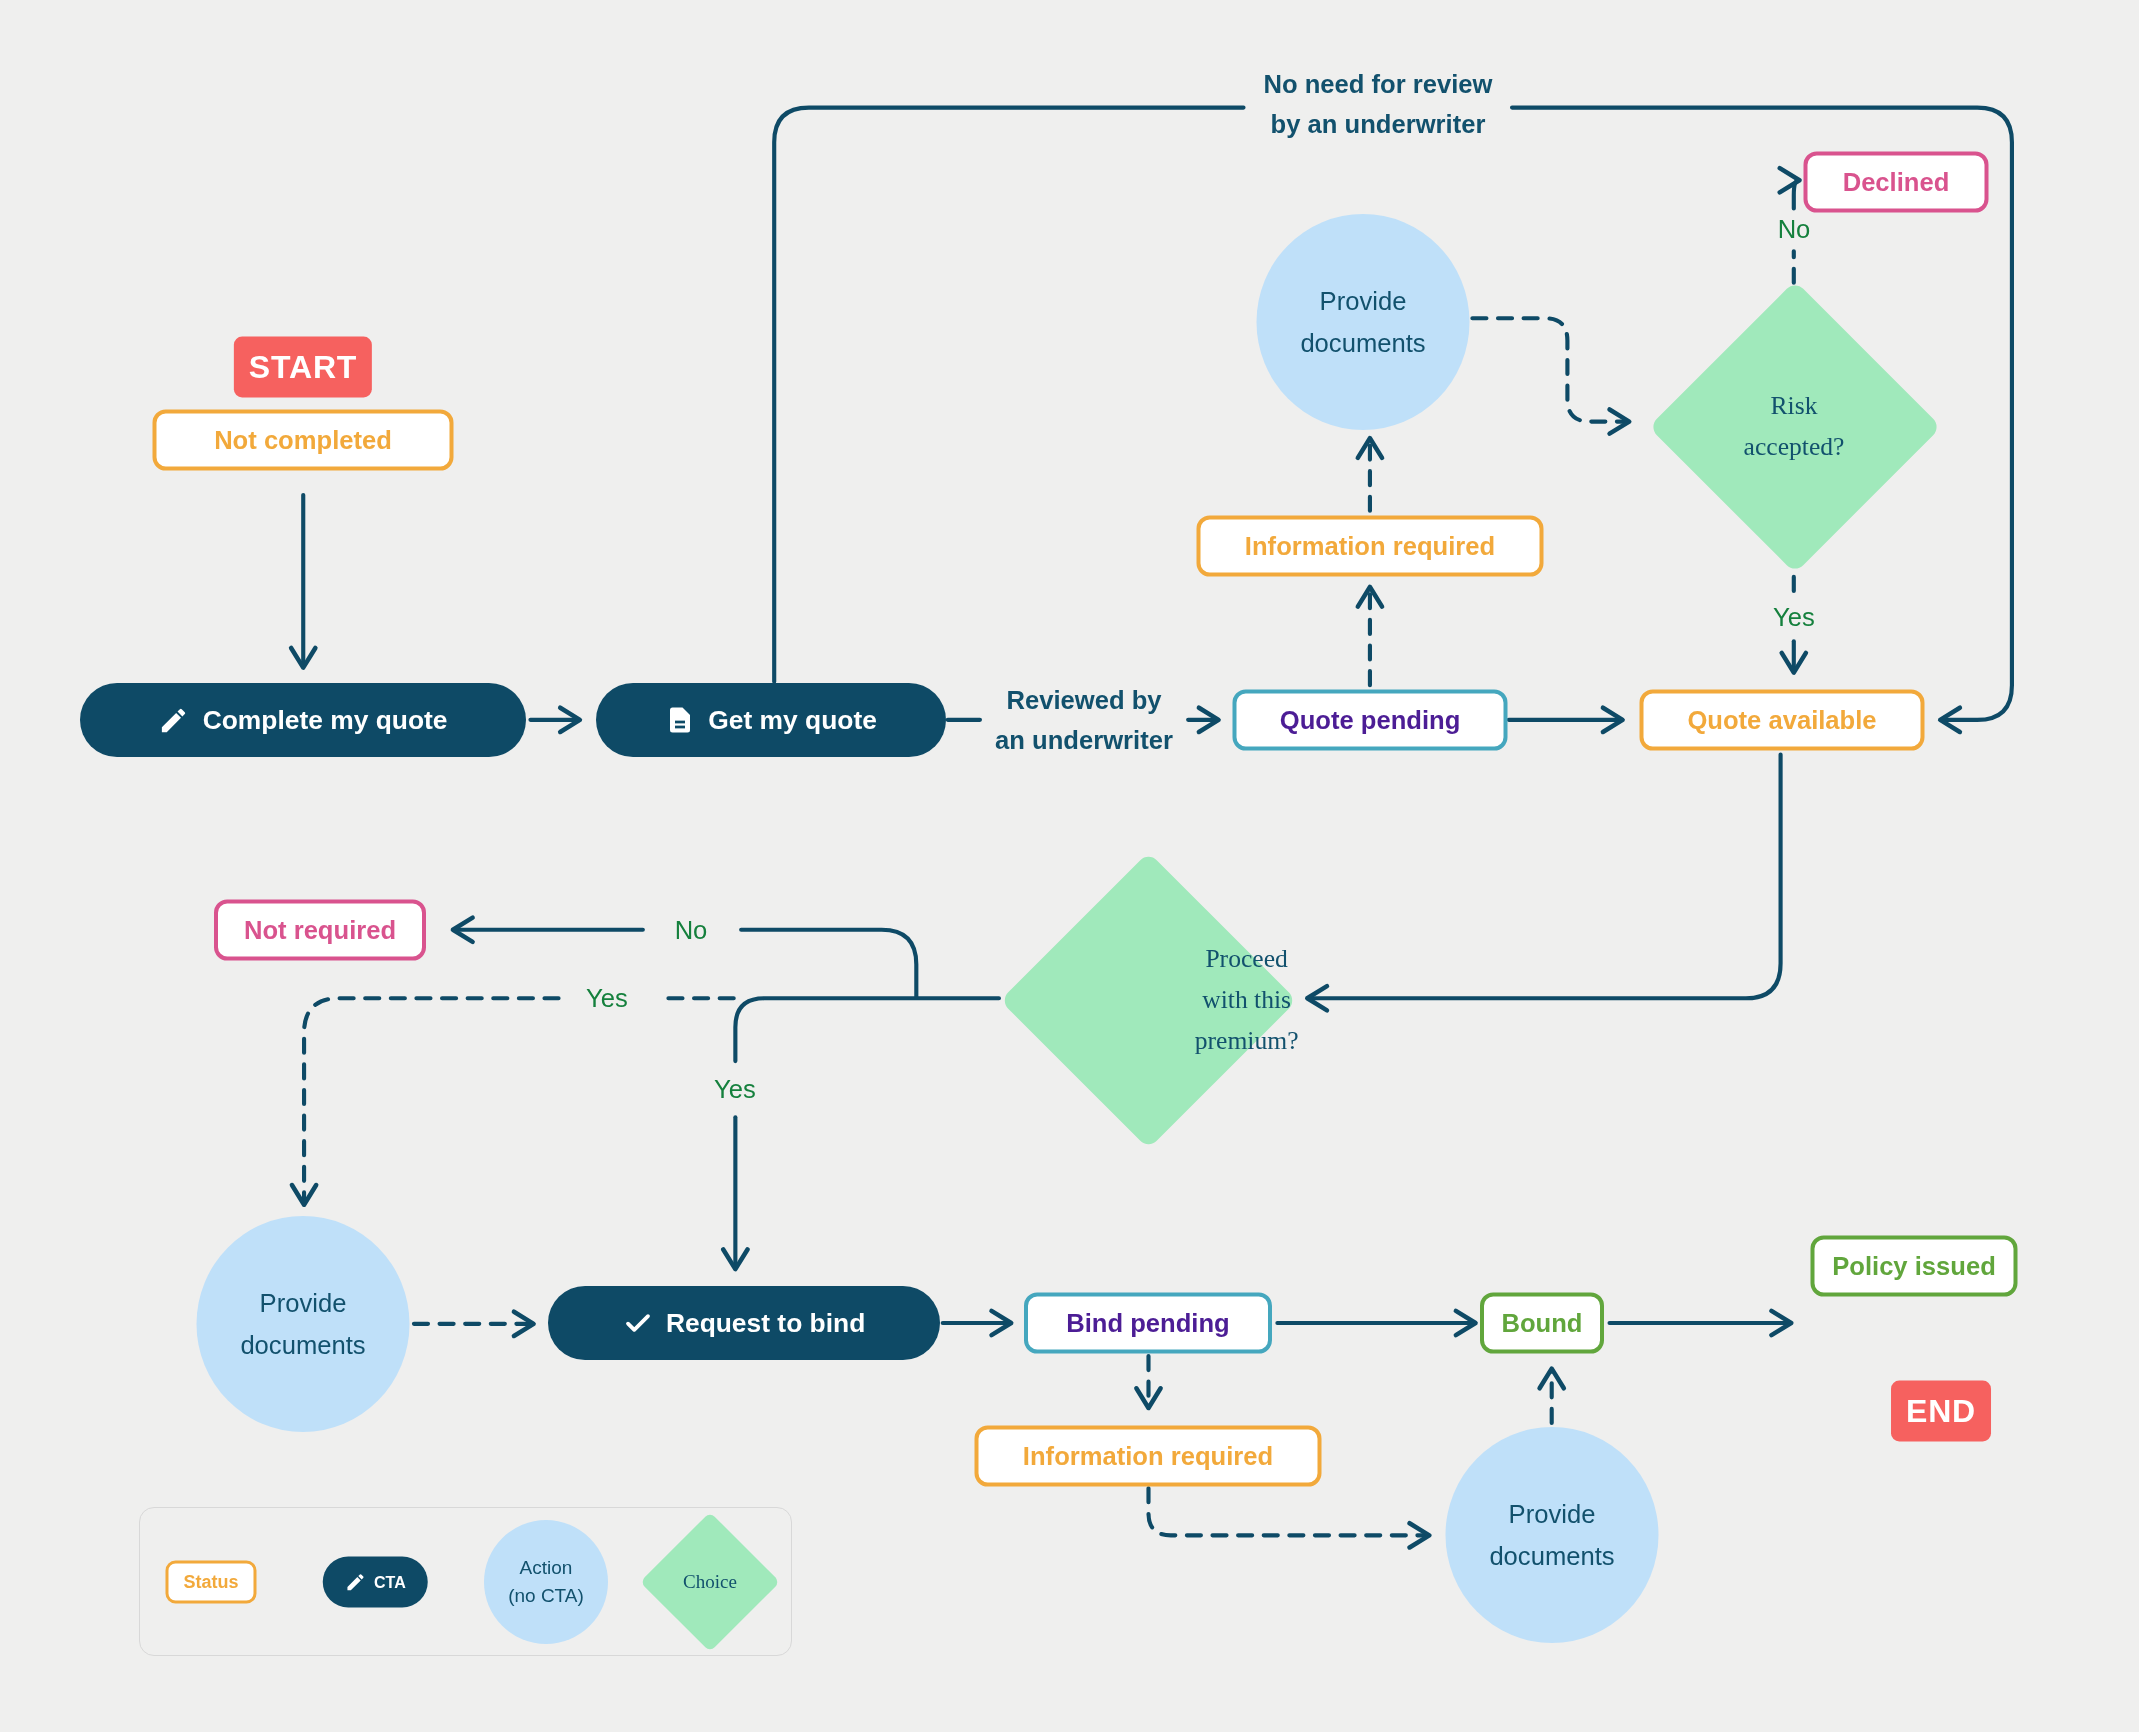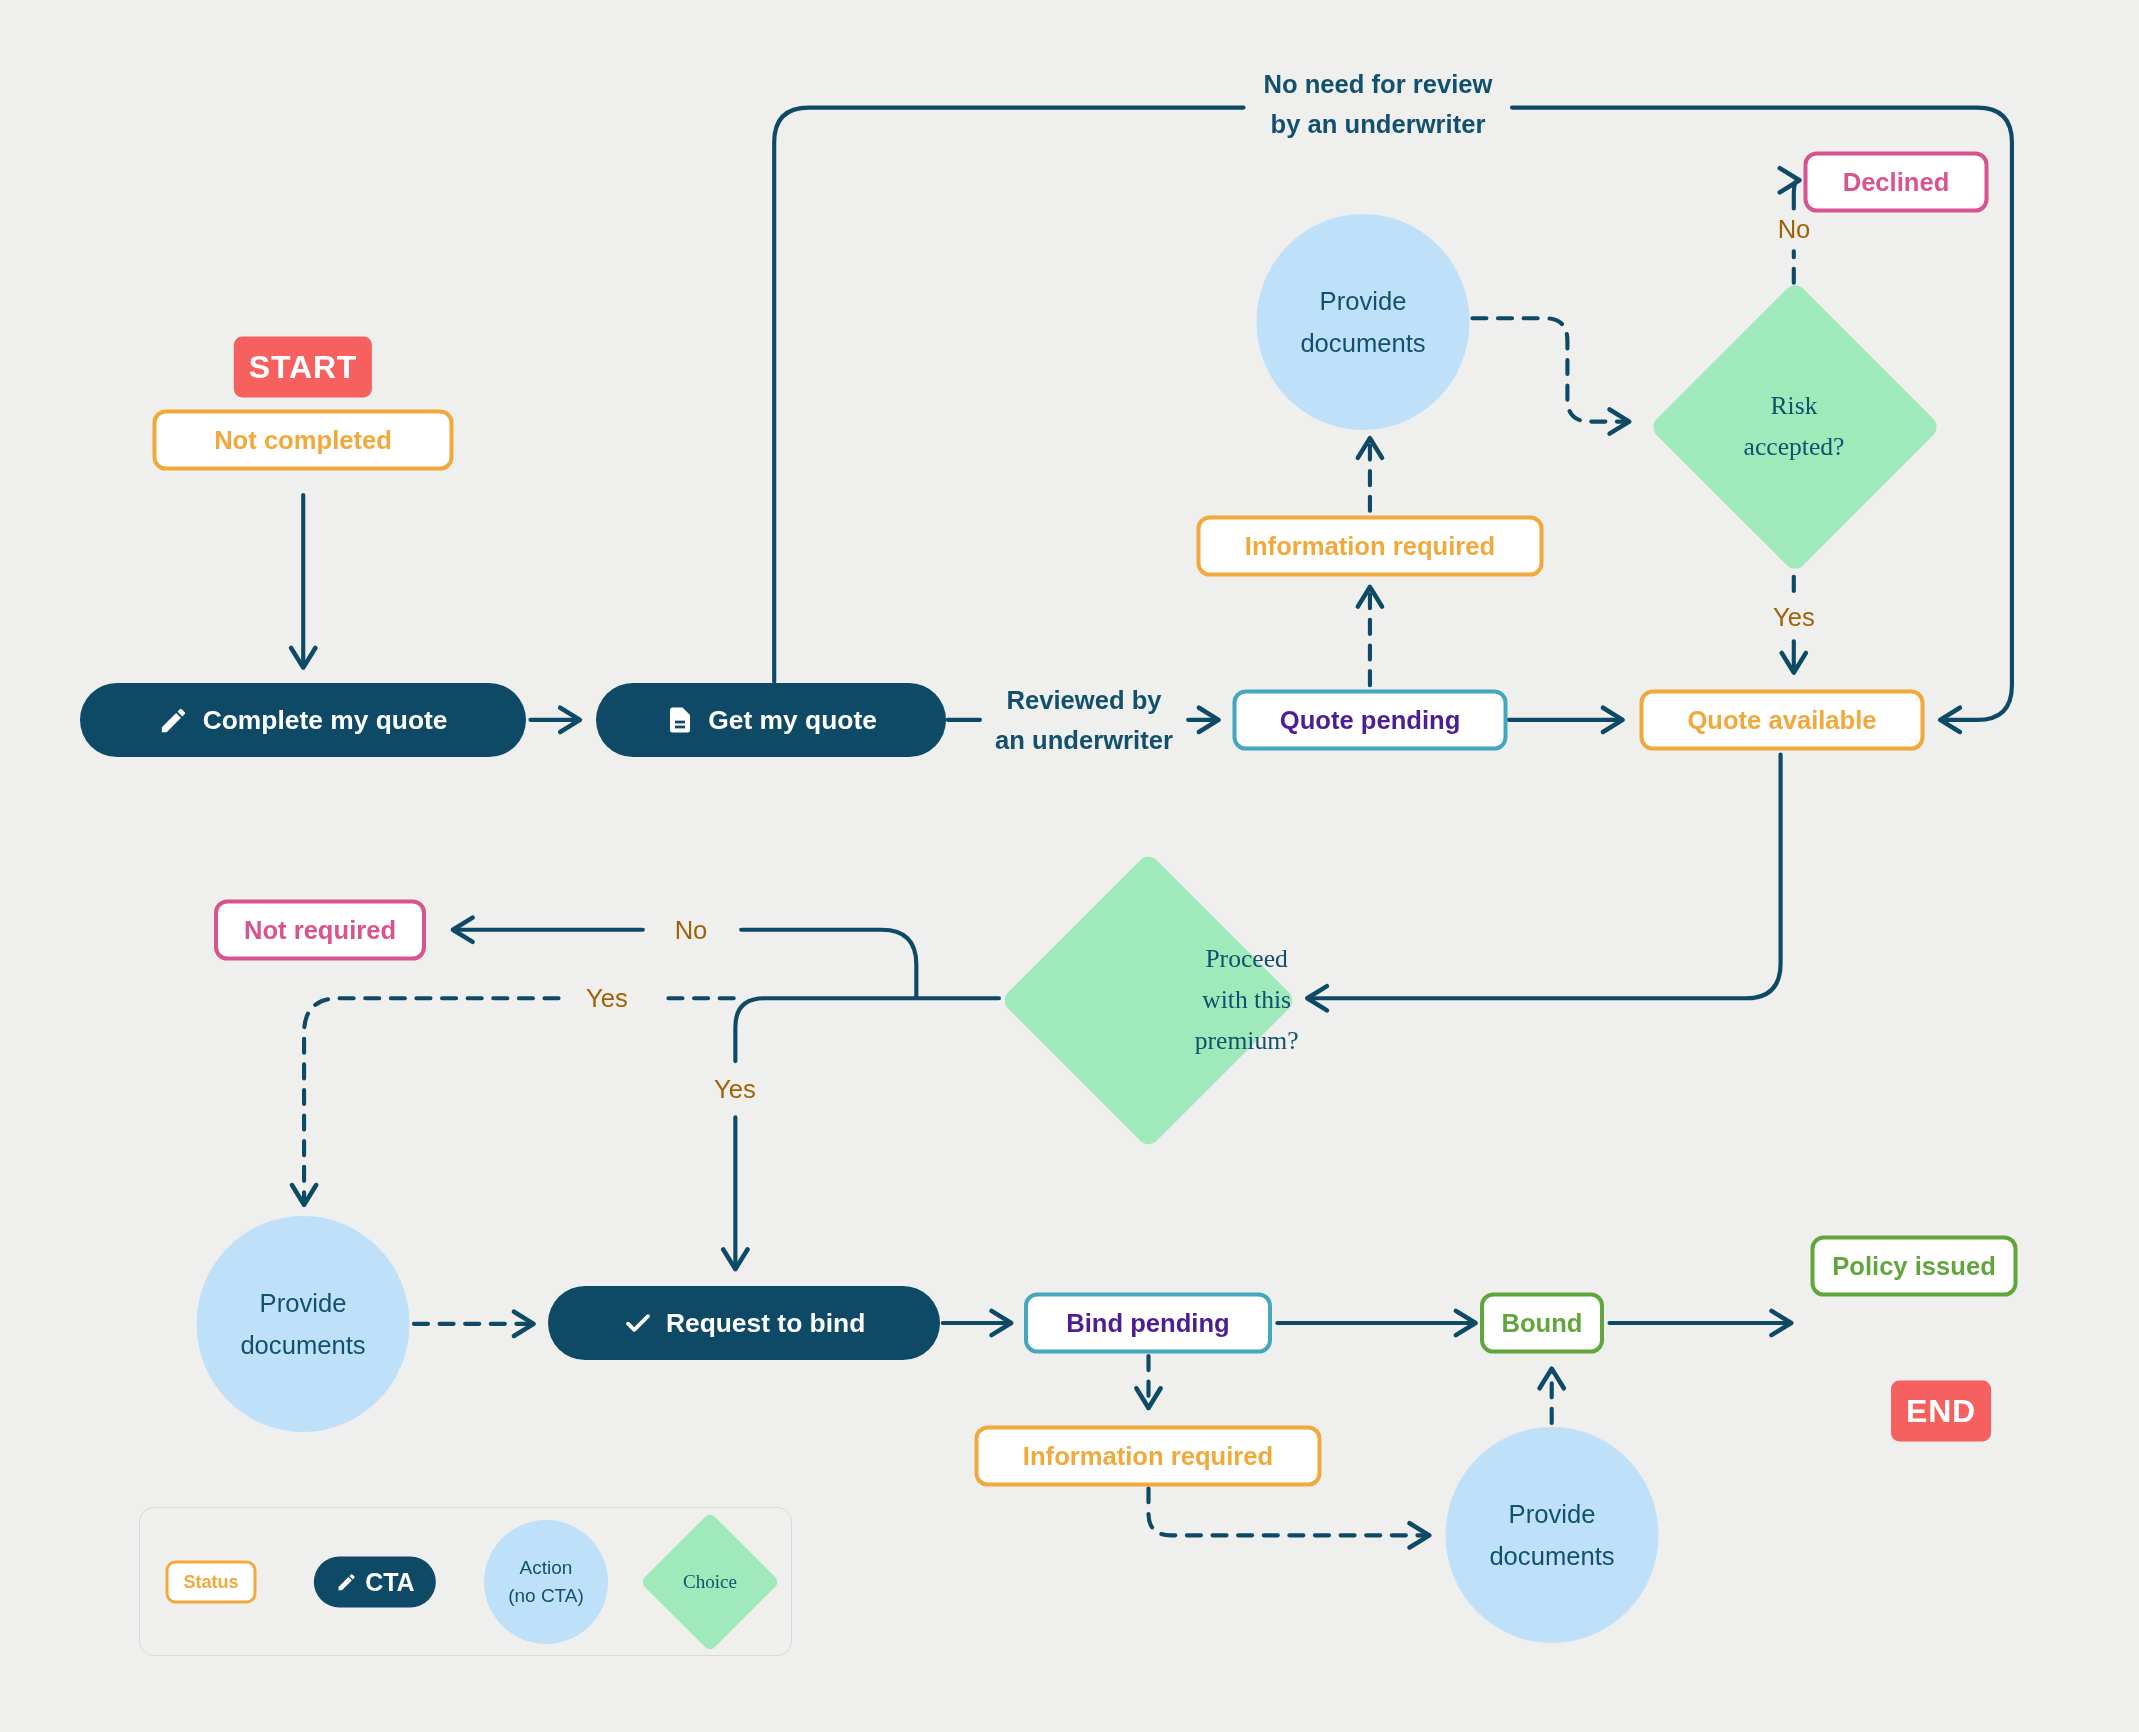--- a/index.html
+++ b/index.html
@@ -23,26 +23,26 @@
   .cta{background:#0E4A66;color:#fff;font-weight:bold;font-size:26.4px;height:74px;
        border-radius:37px;white-space:nowrap;gap:13.2px;}
   .cta svg{flex:0 0 auto;}
   .circle{background:#BFE0F9;border-radius:50%;color:#12516D;font-size:25.6px;
           line-height:1.65;font-weight:500;width:213px;height:216px;}
   .diamond{}
   .diamond .shape{position:absolute;left:50%;top:50%;transform:rotate(45deg);
                   background:#A0E9BB;border-radius:11.6px;z-index:0;}
   .diamond .dtext{position:relative;z-index:1;font-size:25.6px;line-height:1.6;color:#12516D;font-weight:500;font-family:Liberation Serif, serif;}
   .flowlabel{color:#12516D;font-size:25.6px;font-weight:600;line-height:1.55;white-space:nowrap;}
-  .edgelabel{color:#a16207;font-size:25.6px;font-weight:500;}
+  .edgelabel{color:#15803d;font-size:25.6px;font-weight:500;}
   .legend{position:absolute;left:139px;top:1507px;width:653px;height:149px;z-index:2;
           border:1.7px solid #D8D8D8;border-radius:15px;box-sizing:border-box;}
   .legend .node{z-index:3;}
   .legend .status{font-size:18px;border-width:3.3px;border-radius:10px;height:43px;padding:4px 15px;}
-  .legend .cta{font-size:25px;height:51px;border-radius:25.6px;padding:0 21.5px;gap:8.3px;}
+  .legend .cta{font-size:16px;height:51px;border-radius:25.6px;padding:0 21.5px;gap:8.3px;}
   .legend .circle{width:124px;height:124px;font-size:19px;line-height:1.5;}
   .legend .dtext{font-size:19px;}
 </style>
 </head>
 <body>
 
 <div class="canvas">
 
   <svg class="wires" width="2140" height="1733" viewBox="0 0 2590 2097">
     <defs>

